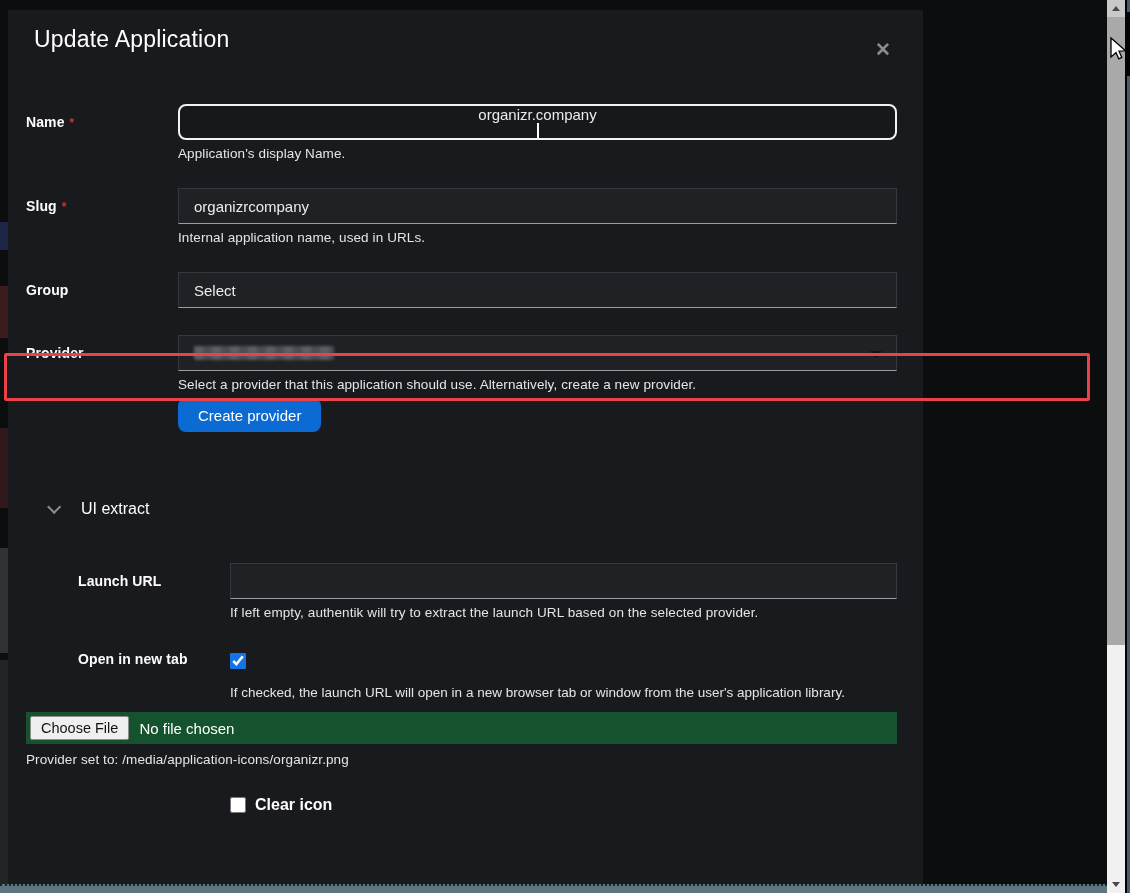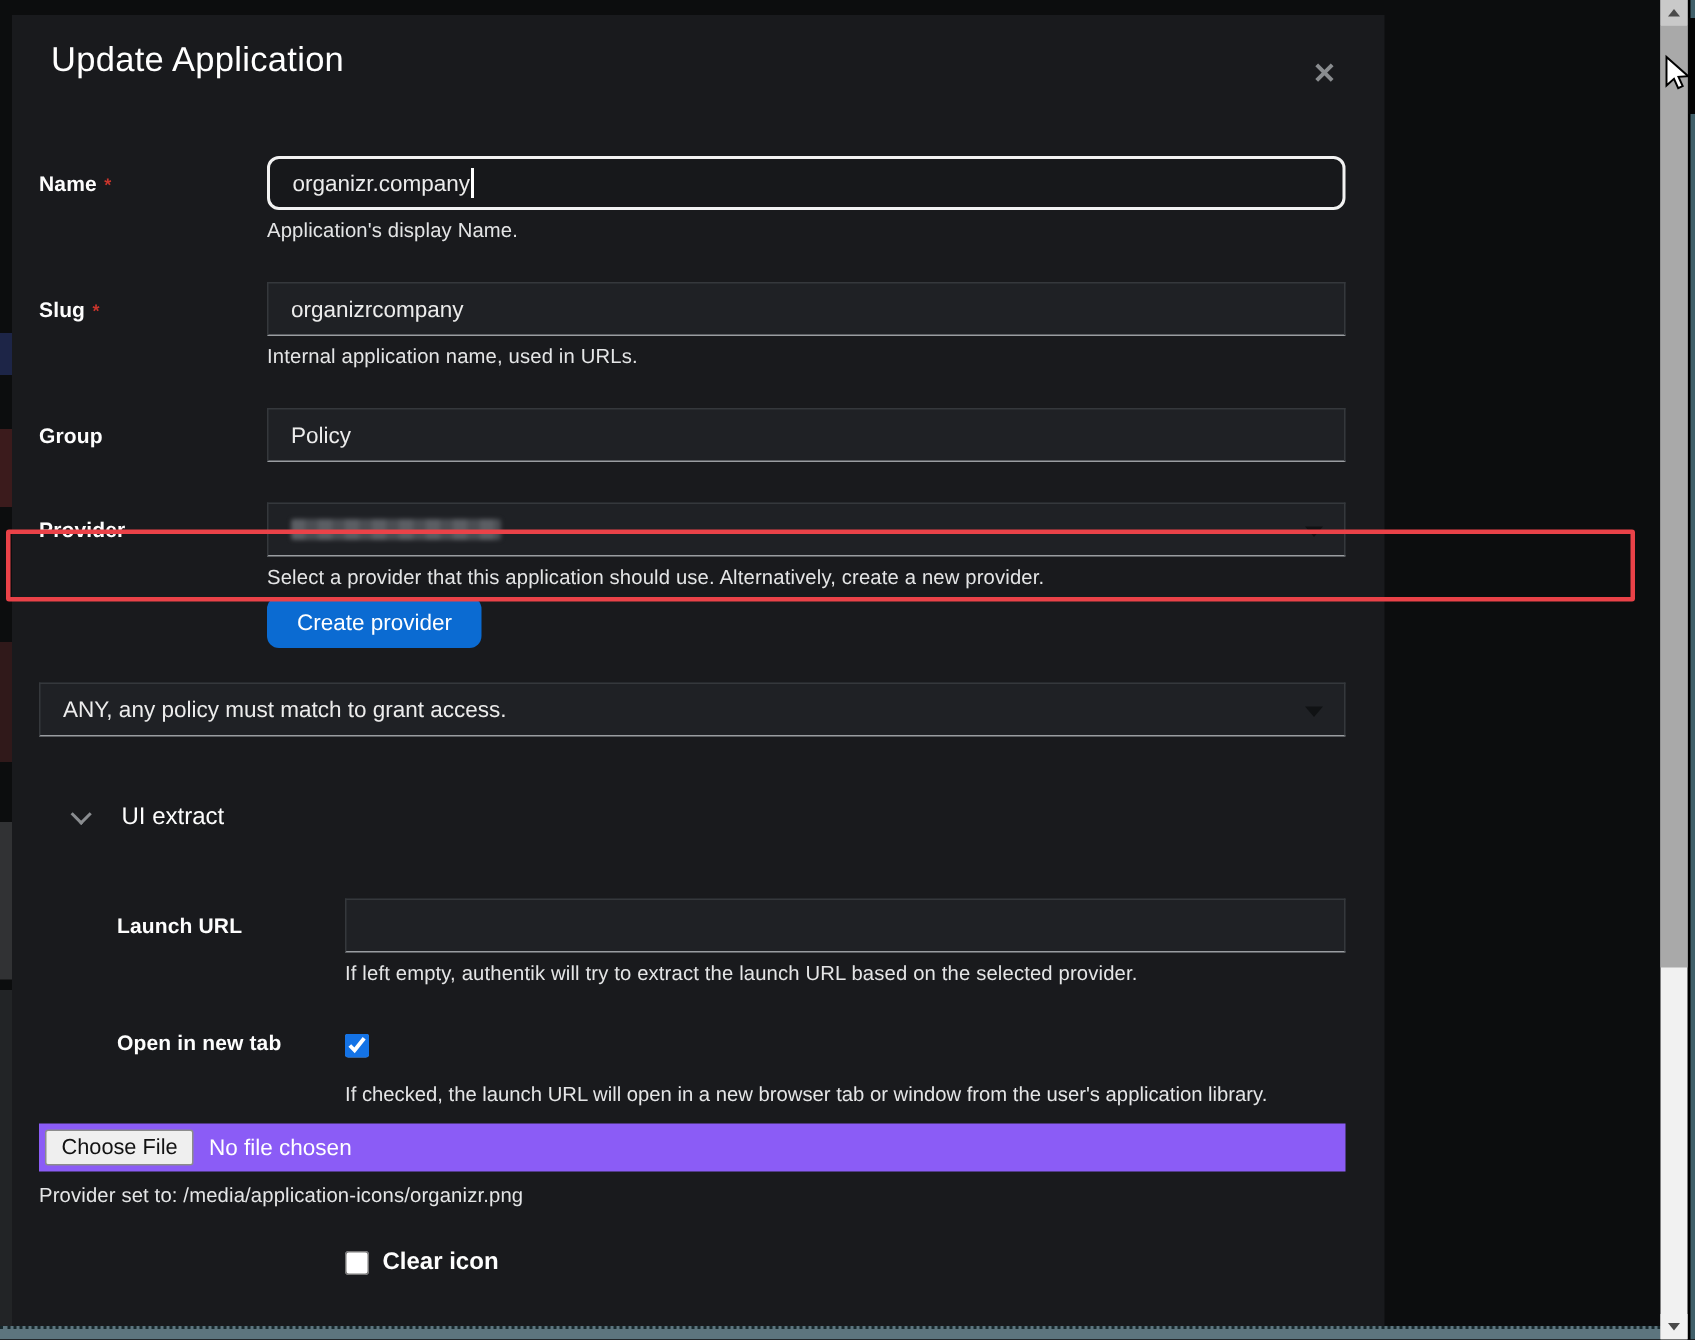--- a/index.html
+++ b/index.html
@@ -22,21 +22,21 @@
   .frow { display: flex; margin-bottom: 27px; }
   .flabel { width: 152px; flex: none; padding-top: 10px; font-size: 14px; font-weight: 700;
     color: #fdfdfd; letter-spacing: 0.1px; }
   .sub .flabel { margin-left: 52px; }
   .req { color: #c9352c; font-size: 12px; margin-left: 5px; font-weight: 700; }
   .fcontrol { flex: 1; min-width: 0; }
 
   .tinput { height: 36px; background: #1f2125; border: 1px solid #35383c;
     border-bottom: 1px solid #9a9da1; display: flex; align-items: center;
     padding: 0 15px; font-size: 15px; color: #ececec; }
-  .tinput.focused { background: #17181b; border: 2px solid #f2f2f2; border-radius: 8px; }
+  .tinput.focused { background: #17181b; border: 2px solid #f2f2f2; border-radius: 8px; flex-direction: column; }
   .text-caret { display: inline-block; width: 2px; height: 20px; background: #ffffff;
     margin-left: 1px; }
   .fhelp { margin-top: 6px; font-size: 13.5px; color: #e4e5e6; letter-spacing: 0.1px; }
 
   .tselect { position: relative; height: 36px; background: #1f2125; border: 1px solid #35383c;
     border-bottom: 1px solid #9a9da1; display: flex; align-items: center;
     padding: 0 34px 0 15px; font-size: 15px; color: #ececec; cursor: pointer; }
   .select-caret { position: absolute; right: 14px; top: 15px; width: 0; height: 0;
     border-left: 6px solid transparent; border-right: 6px solid transparent;
     border-top: 7px solid #101214; }
@@ -52,21 +52,21 @@
   .section-head { display: flex; align-items: center; margin: 44px 0 44px 0; height: 20px; }
   .chev { margin-left: 21px; width: 10px; height: 10px; border-right: 2.5px solid #8a8d90;
     border-bottom: 2.5px solid #8a8d90; transform: rotate(45deg) translateY(-3px); }
   .section-title { margin-left: 24px; font-size: 16px; color: #fdfdfd; }
 
   input[type="checkbox"] { width: 16px; height: 16px; accent-color: #1473e6; margin: 0;
     cursor: pointer; }
   .cb-row-help { margin-top: 12px; font-size: 13.5px; color: #e4e5e6; }
   .cb-wrap { padding-top: 3px; }
 
-  .filebar { height: 32px; background: #8b5cf6; display: flex; align-items: center;
+  .filebar { height: 32px; background: #14532d; display: flex; align-items: center;
     padding-left: 4px; }
   .choosefile { height: 24px; padding: 0 10px; background: #efefef; color: #121212;
     border: 1px solid #8c8c8c; border-radius: 2px; font-size: 14.5px;
     font-family: "Liberation Sans", sans-serif; cursor: pointer; }
   .file-status { margin-left: 10px; font-size: 15px; color: #ffffff; }
 
   .clear-row { display: flex; align-items: center; margin-bottom: 0; }
   .clear-label { margin-left: 9px; font-size: 16px; font-weight: 700; color: #fdfdfd; }
 
   
@@ -136,44 +136,38 @@
               <span>organizrcompany</span>
             </div>
           <div class="fhelp">Internal application name, used in URLs.</div>
         </div>
       </div>
 
       <div class="frow">
         <div class="flabel">Group</div>
         <div class="fcontrol">
           <div class="tinput">
-              <span>Policy</span>
+              <span>Select</span>
             </div>
         </div>
       </div>
 
       <div class="frow" style="margin-bottom:23px">
         <div class="flabel">Provider</div>
         <div class="fcontrol">
           <div class="tselect">
             <span class="redacted-value"></span>
             <span class="select-caret"></span>
           </div>
           <div class="fhelp">Select a provider that this application should use. Alternatively, create a new provider.</div>
           <button class="btn-primary">Create provider</button>
         </div>
       </div>
 
       <div class="frow" style="margin-bottom:0">
-        <div class="fcontrol">
-          <div class="tselect">
-            <span>ANY, any policy must match to grant access.</span>
-            <span class="select-caret"></span>
-          </div>
-        </div>
       </div>
 
       <div class="section-head">
         <span class="chev"></span>
         <span class="section-title">UI extract</span>
       </div>
 
       <div class="frow sub" style="margin-bottom:30px">
         <div class="flabel">Launch URL</div>
         <div class="fcontrol">

